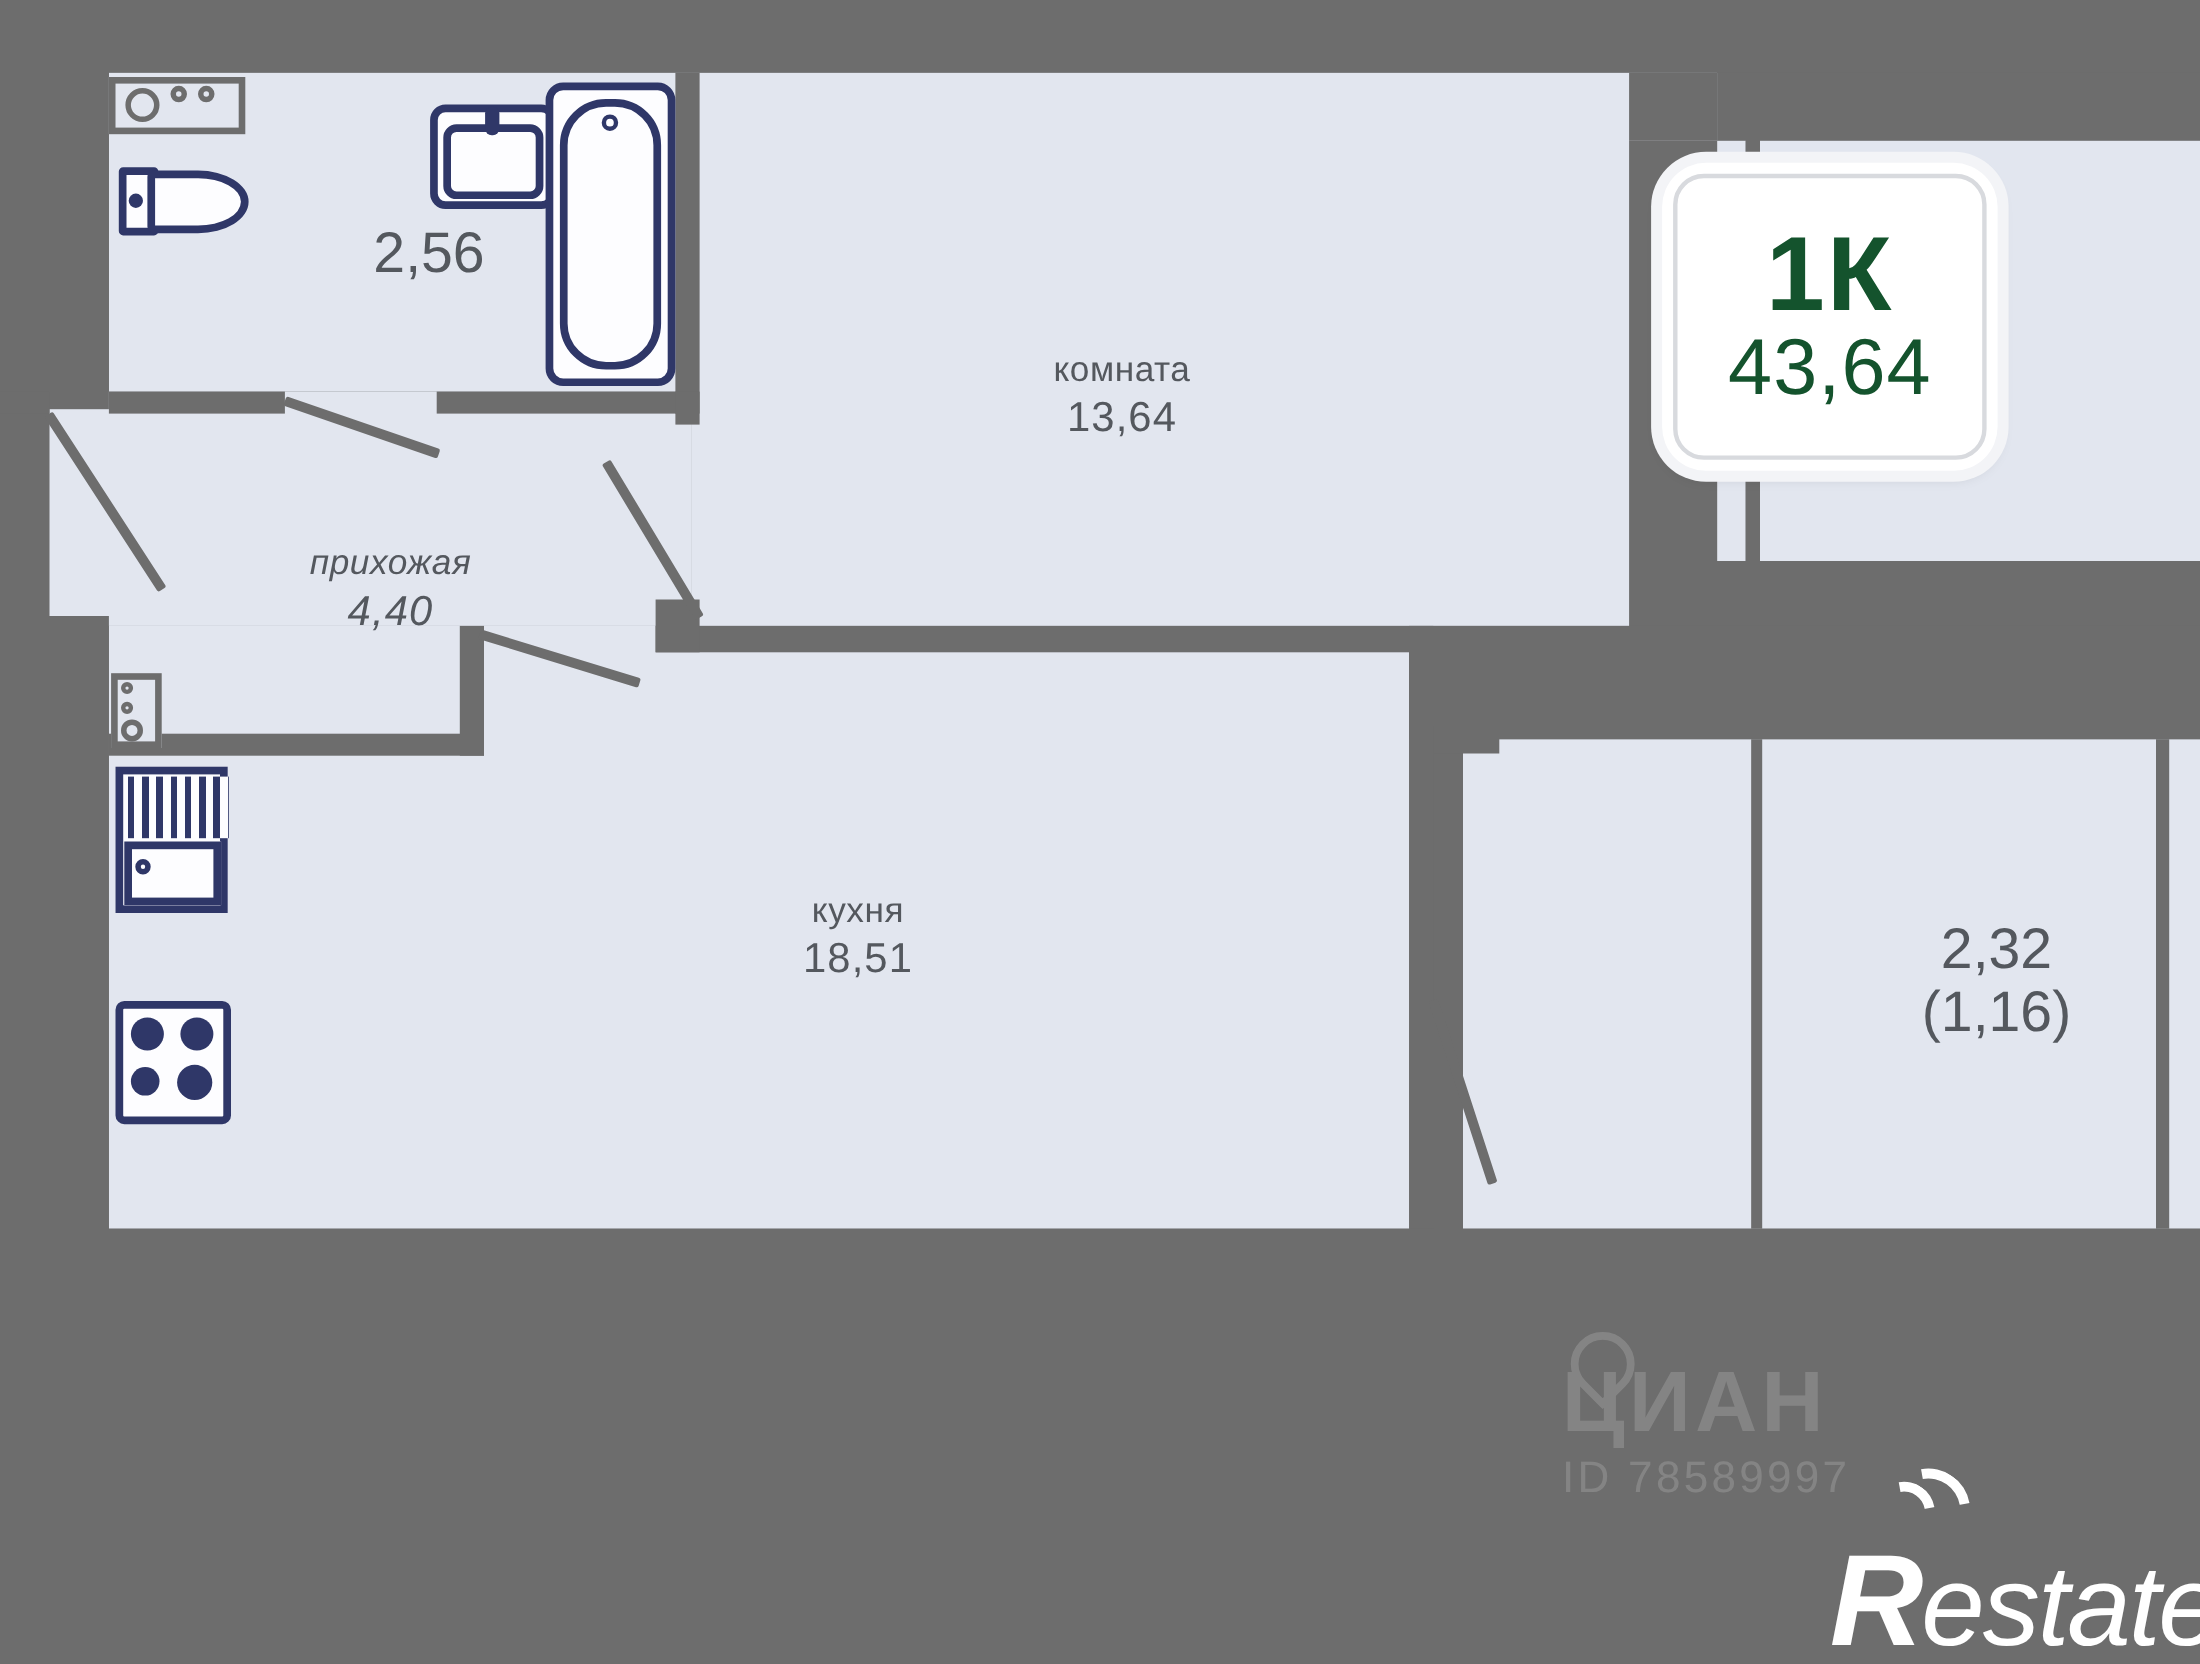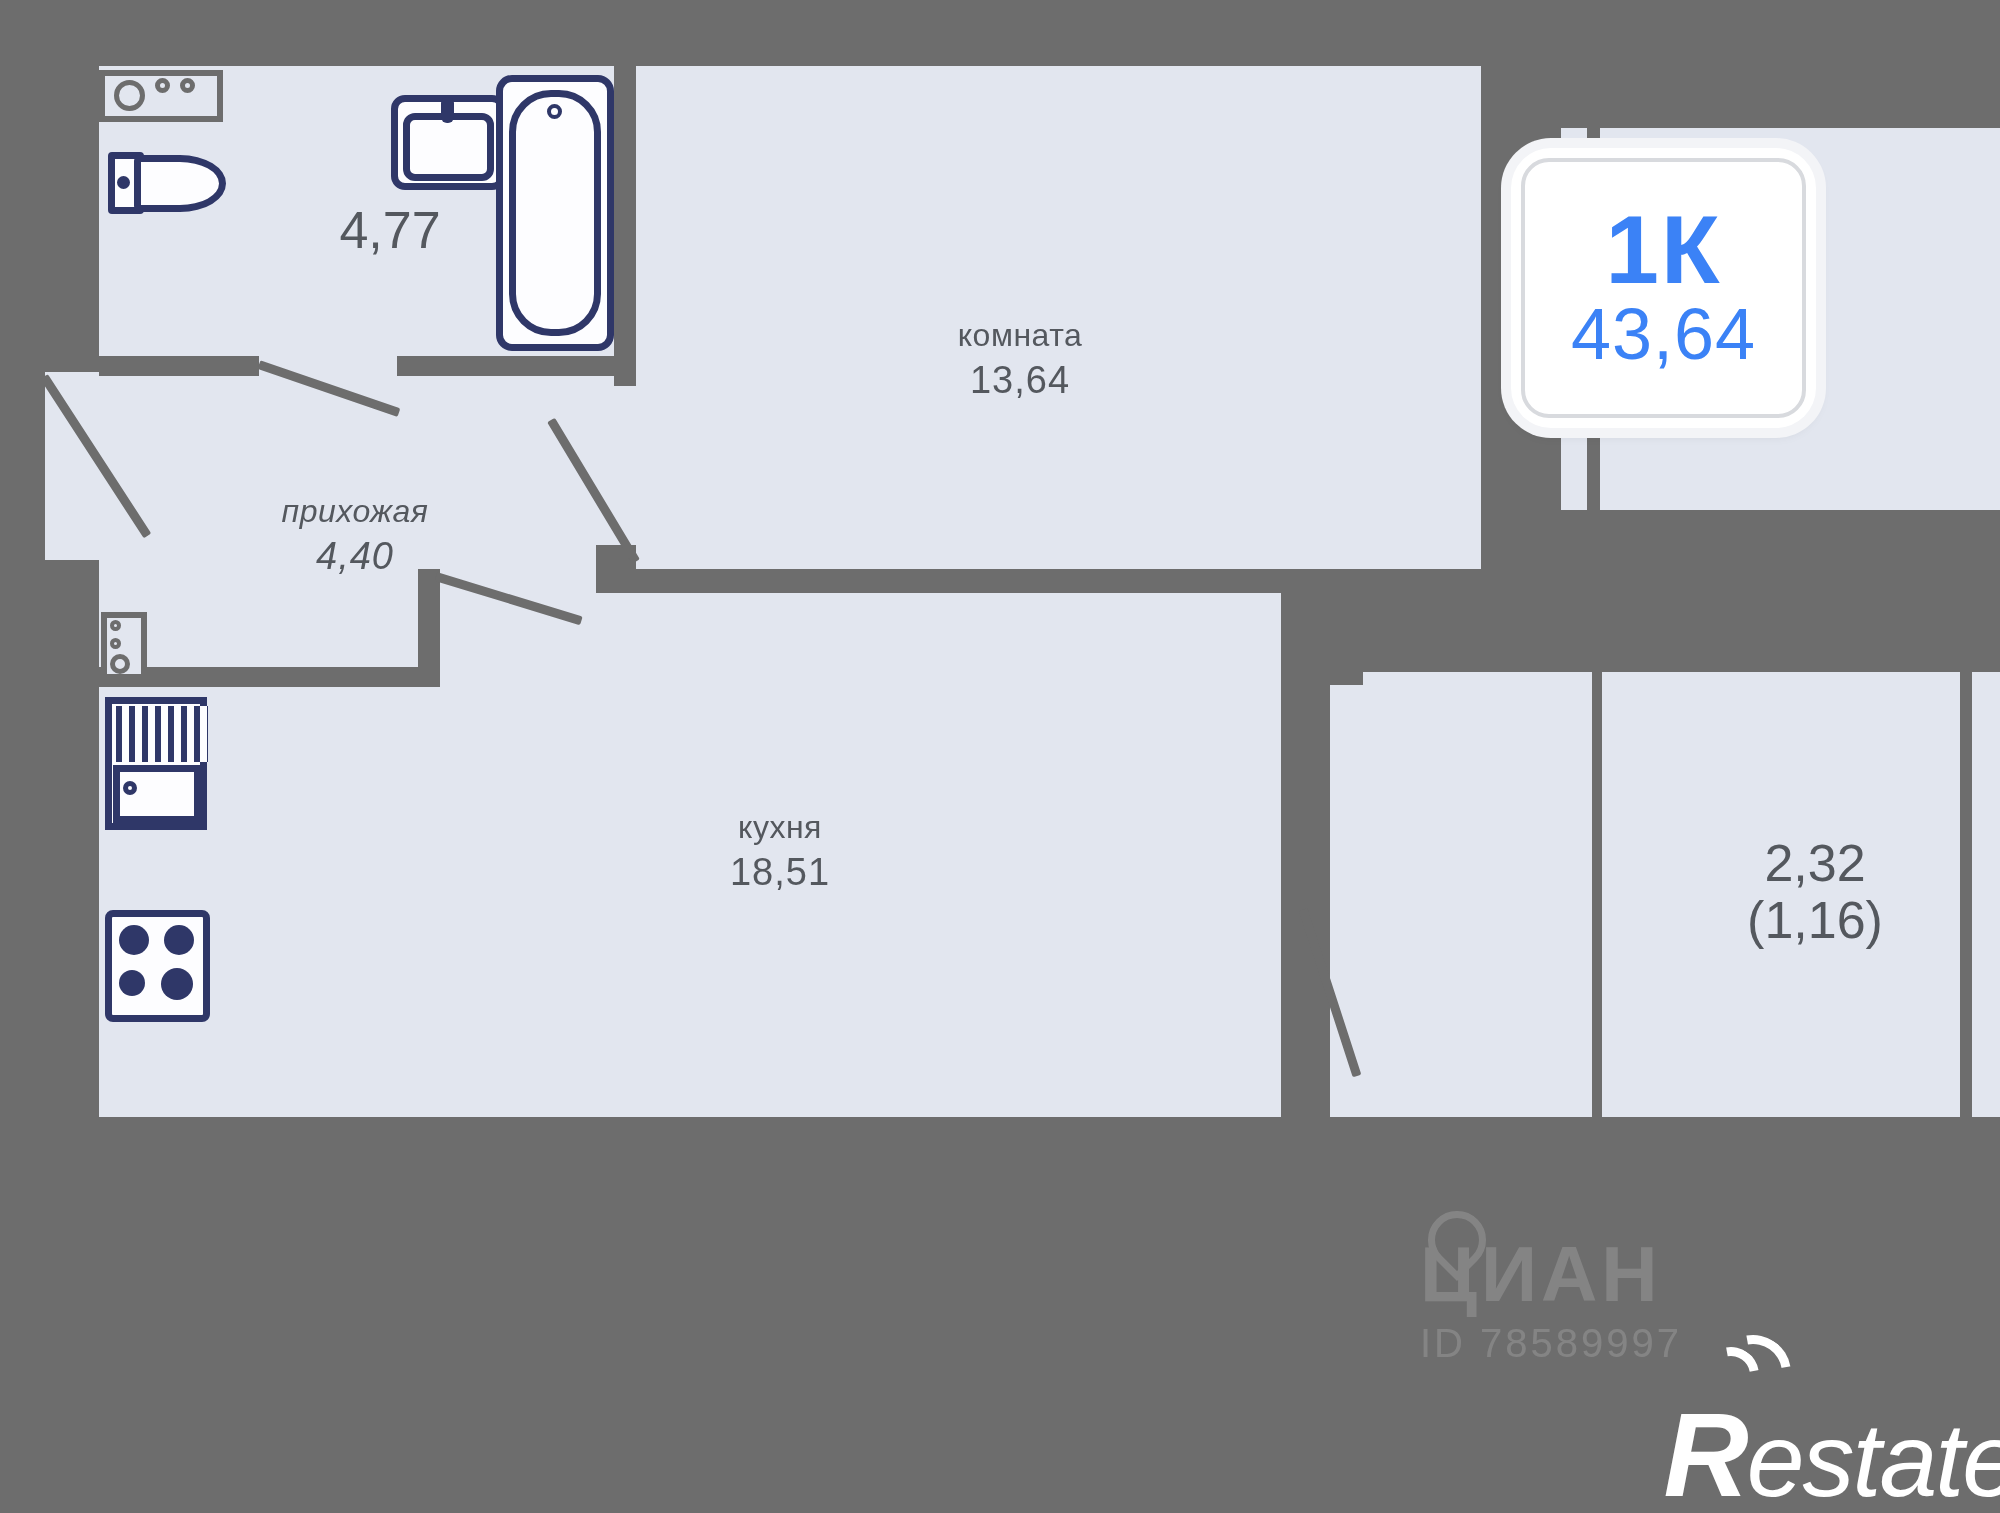--- a/index.html
+++ b/index.html
@@ -27,21 +27,21 @@
   #badge{
     position:absolute;left:1511px;top:148px;width:305px;height:280px;
     background:#ffffff;border-radius:40px;
     box-shadow:0 0 0 10px #f3f4f7, 0 4px 14px rgba(0,0,0,.18);
     display:flex;flex-direction:column;align-items:center;justify-content:center;
   }
   #badge .bi{
     width:calc(100% - 28px);height:calc(100% - 28px);
     border:4px solid #d8dade;border-radius:28px;
     display:flex;flex-direction:column;align-items:center;justify-content:center;
-    color:#3b82f6;
+    color:#14532d;
   }
   #badge .t{font-size:96px;font-weight:bold;line-height:.95;letter-spacing:2px;}
   #badge .a{font-size:72px;line-height:1.05;margin-top:2px;letter-spacing:1px;}
   
   .leaf{position:absolute;background:#6d6d6d;transform-origin:0 50%;height:9px;border-radius:2px;}
   
   #cian{
     position:absolute;left:1420px;top:1235px;width:420px;height:165px;
     opacity:.16;color:#ffffff;pointer-events:none;
   }
@@ -152,21 +152,21 @@
   </div>
   <div class="fx navy" style="left:113px;top:765px;width:88px;height:58px;"></div>
   <div class="fx" style="left:123px;top:781px;width:14px;height:14px;border:5px solid #2f3768;border-radius:50%;"></div>
 
   <div class="fx navy" style="left:105px;top:910px;width:105px;height:112px;border-radius:8px;"></div>
   <div class="fx" style="left:119px;top:925px;width:30px;height:30px;background:#2f3768;border-radius:50%;"></div>
   <div class="fx" style="left:164px;top:925px;width:30px;height:30px;background:#2f3768;border-radius:50%;"></div>
   <div class="fx" style="left:119px;top:970px;width:26px;height:26px;background:#2f3768;border-radius:50%;"></div>
   <div class="fx" style="left:161px;top:968px;width:32px;height:32px;background:#2f3768;border-radius:50%;"></div>
 
-  <div class="areaonly" style="left:250px;top:202px;width:280px;">4,77</div>
+  <div class="areaonly" style="left:250px;top:202px;width:280px;">2,56</div>
 
   <div class="lbl" style="left:155px;top:494px;width:400px;font-style:italic;">
     <span class="nm">прихожая</span>
     <span class="ar">4,40</span>
   </div>
 
   <div class="lbl" style="left:820px;top:318px;width:400px;">
     <span class="nm">комната</span>
     <span class="ar">13,64</span>
   </div>

